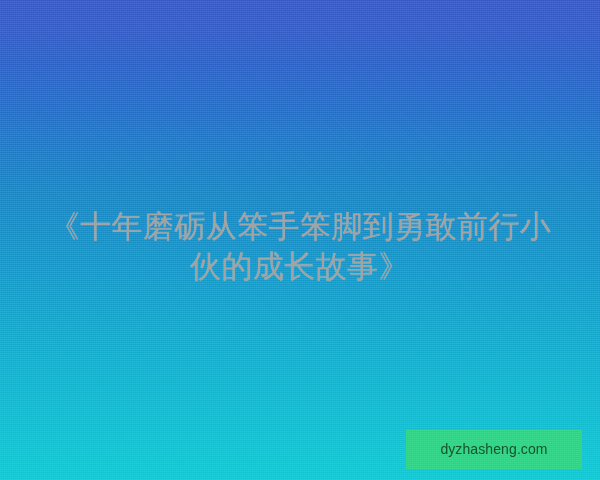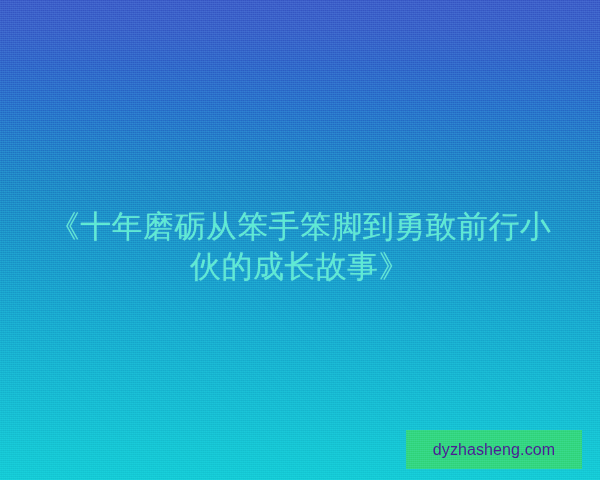--- a/index.html
+++ b/index.html
@@ -60,21 +60,21 @@
   
   #title-block {
     position: absolute;
     left: 36px;
     right: 36px;
     top: 206px;
     text-align: center;
   }
   #title-text {
     display: block;
-    color: #5eead4;
+    color: #a3a3a3;
     font-size: 31px;
     line-height: 40px;
     letter-spacing: 0.4px;
     font-weight: 400;
     font-family: "DejaVu Sans", "Liberation Sans", sans-serif;
     text-shadow: 0 0 1px rgba(255,255,255,0.35);
     white-space: normal;
     word-break: break-all;
   }
 
@@ -100,22 +100,22 @@
       repeating-linear-gradient(0deg,
         rgba(255,255,255,0.6) 0px, rgba(255,255,255,0.6) 1px,
         rgba(0,0,0,0.4) 1px, rgba(0,0,0,0.4) 2px),
       repeating-linear-gradient(90deg,
         rgba(255,255,255,0.5) 0px, rgba(255,255,255,0.5) 1px,
         rgba(0,0,0,0.35) 1px, rgba(0,0,0,0.35) 2px);
     pointer-events: none;
   }
   #watermark-text {
     position: relative;
-    color: #4c1d95;
-    font-size: 16px;
+    color: #14532d;
+    font-size: 14px;
     line-height: 19px;
     letter-spacing: 0.1px;
     font-family: "Liberation Sans", "DejaVu Sans", sans-serif;
     white-space: nowrap;
   }
 </style>
 </head>
 <body>
 
 <div id="canvas">

